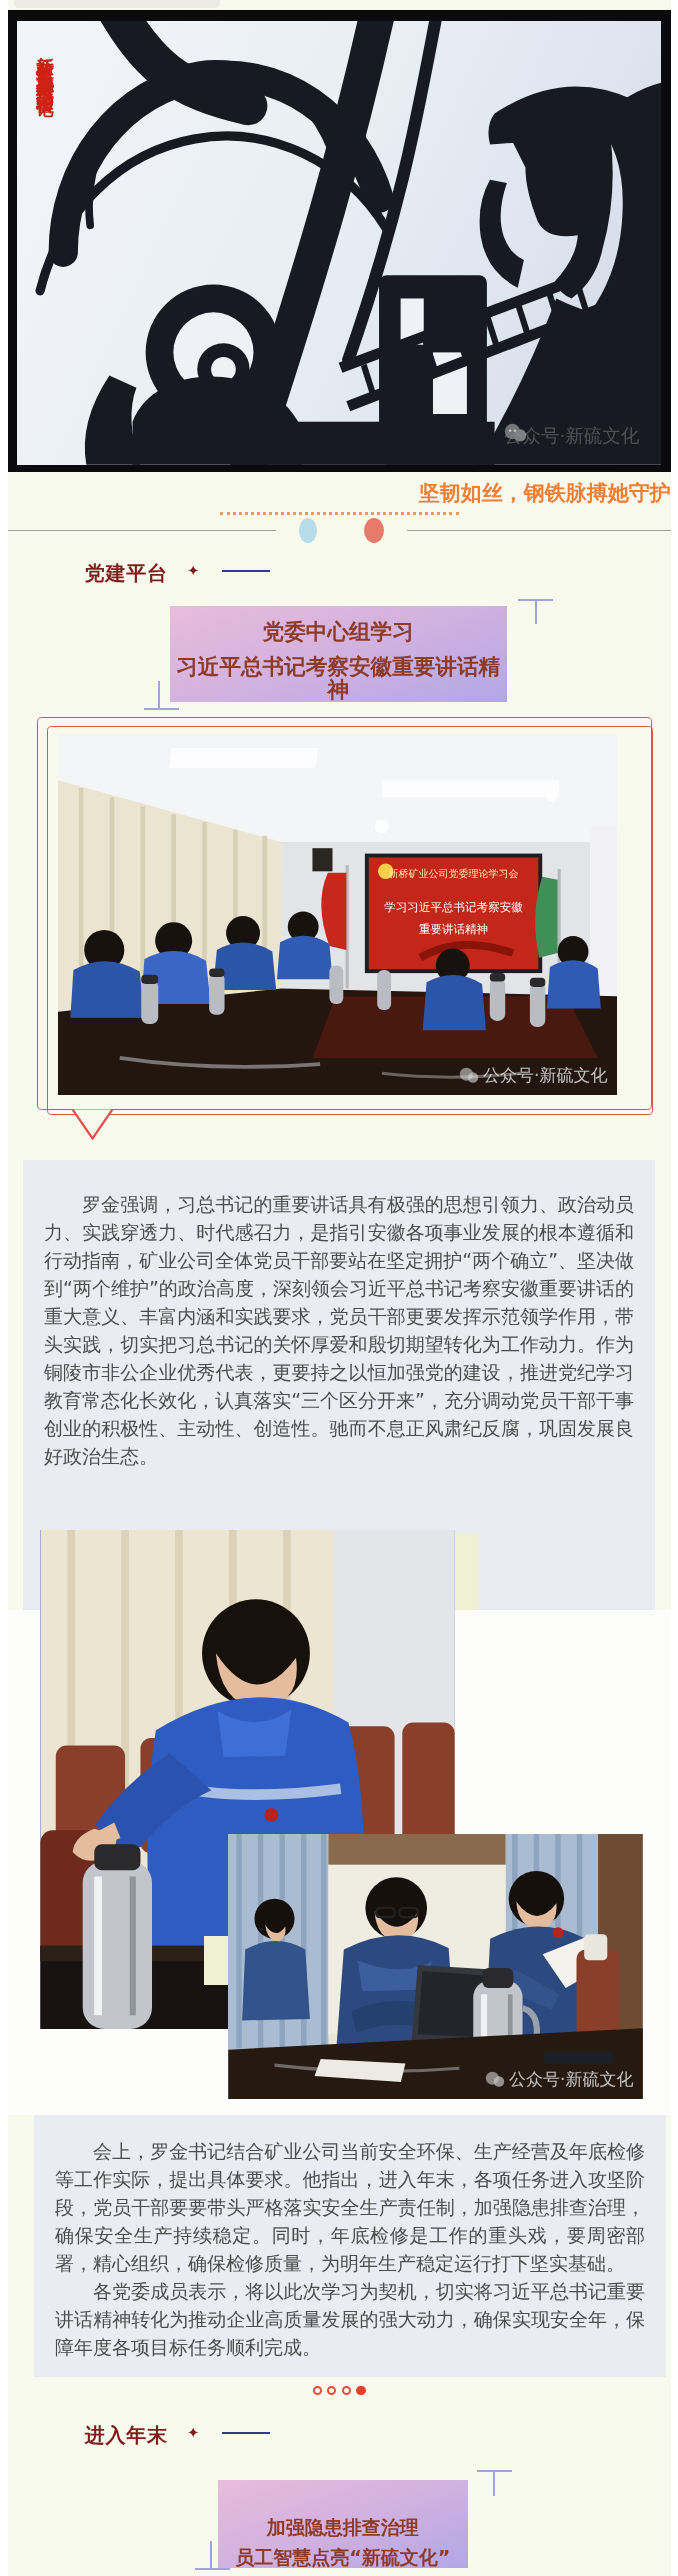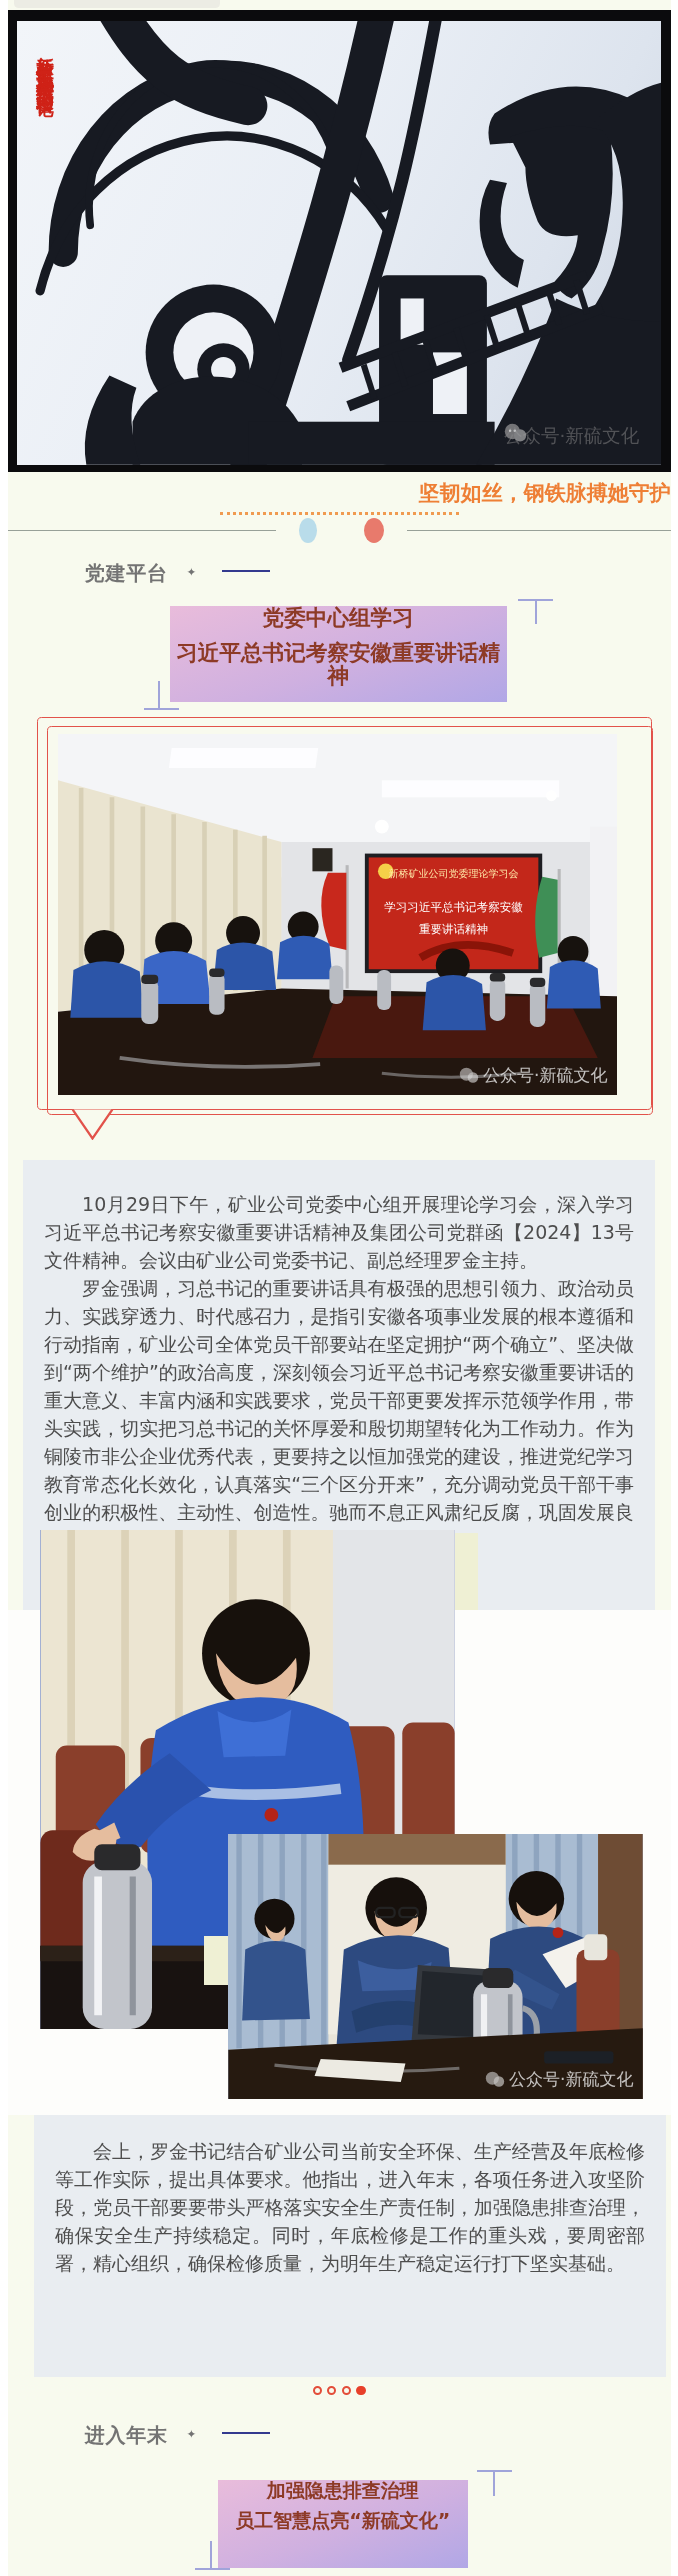--- a/index.html
+++ b/index.html
@@ -27,28 +27,28 @@
   .caption-dots{position:absolute;left:212px;top:512px;width:239px;border-bottom:3.1px dotted #f09a50;}
   .divider{position:absolute;left:0;top:518px;width:663px;height:25px;}
   .divider .ln{position:absolute;top:11.6px;height:1.5px;background:#98a098;}
   .divider .ln.l{left:0;width:268px;}
   .divider .ln.r{left:399px;width:264px;}
   .divider .el{position:absolute;top:0;border-radius:50%;}
   .divider .el.blue{left:291px;width:18.5px;height:25px;background:#b9dcea;}
   .divider .el.red{left:356px;width:20px;height:25px;background:#e87a6c;}
 
   
-  .sec-head{position:absolute;height:23px;color:#737373;font-family:Liberation Mono, monospace;}
+  .sec-head{position:absolute;height:23px;color:#7f1d1d;}
   .sec-head .lbl{position:absolute;left:0;top:0;font-size:20px;font-weight:bold;letter-spacing:0.8px;}
   .sec-head .dia{position:absolute;left:102px;top:1.5px;font-size:15.4px;}
   .sec-head .ln{position:absolute;left:137px;top:10px;width:48px;height:1.5px;background:#33398e;}
 
   
   .tbox{position:absolute;background:linear-gradient(160deg,#e9bcdb 0%,#cfb0e0 55%,#b1a7e6 100%);
-    color:#8d3a26;font-weight:bold;text-align:center;display:flex;flex-direction:column;justify-content:flex-start;gap:10.8px;}
+    color:#8d3a26;font-weight:bold;text-align:center;display:flex;flex-direction:column;justify-content:flex-end;gap:10.8px;}
   .tbox .t1,.tbox .t2{line-height:1.1;}
 
   
   .mark{position:absolute;background:#a0a4da;}
 
   
   .rframe{position:absolute;border:1.5px solid #e2524a;border-radius:4.6px;background:transparent;}
   .tail{position:absolute;left:63px;top:1108px;width:43px;height:32px;}
 
   
@@ -252,21 +252,20 @@
       <div class="watermark">
         <svg class="wm-ic" width="20" height="17" viewBox="0 0 30 26">
           <circle cx="11" cy="11" r="10" fill="#dddddd" opacity=".7"></circle>
             <circle cx="21" cy="16" r="8" fill="#eeeeee" opacity=".7"></circle>
         </svg>
         <span>公众号·新硫文化</span>
       </div>
     </div>
 
     <div class="gblock gb1">
-      <p>10月29日下午，矿业公司党委中心组开展理论学习会，深入学习习近平总书记考察安徽重要讲话精神及集团公司党群函【2024】13号文件精神。会议由矿业公司党委书记、副总经理罗金主持。</p>
       <p>罗金强调，习总书记的重要讲话具有极强的思想引领力、政治动员力、实践穿透力、时代感召力，是指引安徽各项事业发展的根本遵循和行动指南，矿业公司全体党员干部要站在坚定拥护“两个确立”、坚决做到“两个维护”的政治高度，深刻领会习近平总书记考察安徽重要讲话的重大意义、丰富内涵和实践要求，党员干部更要发挥示范领学作用，带头实践，切实把习总书记的关怀厚爱和殷切期望转化为工作动力。作为铜陵市非公企业优秀代表，更要持之以恒加强党的建设，推进党纪学习教育常态化长效化，认真落实“三个区分开来”，充分调动党员干部干事创业的积极性、主动性、创造性。驰而不息正风肃纪反腐，巩固发展良好政治生态。</p>
     </div>
 
     <div style="position:absolute;left:0;top:1610px;width:663px;height:505px;background:#fdfdfb;"></div>
     <div class="accent z1" style="left:446px;top:1533px;width:24px;height:77px;"></div>
 
     <div class="photo z2" style="left:32px;top:1530px;width:415px;height:499px;">
       <svg width="415" height="499" viewBox="0 0 538 648">
         <rect width="538" height="648" fill="#ece5d2"></rect>
         <g stroke="#dcd2b8" stroke-width="10">
@@ -377,20 +376,21 @@
         <svg class="wm-ic" width="20" height="17" viewBox="0 0 30 26">
           <circle cx="11" cy="11" r="10" fill="#dddddd" opacity=".7"></circle>
             <circle cx="21" cy="16" r="8" fill="#eeeeee" opacity=".7"></circle>
         </svg>
         <span>公众号·新硫文化</span>
       </div>
     </div>
 
     <div class="gblock gb2 z5">
       <p>会上，罗金书记结合矿业公司当前安全环保、生产经营及年底检修等工作实际，提出具体要求。他指出，进入年末，各项任务进入攻坚阶段，党员干部要要带头严格落实安全生产责任制，加强隐患排查治理，确保安全生产持续稳定。同时，年底检修是工作的重头戏，要周密部署，精心组织，确保检修质量，为明年生产稳定运行打下坚实基础。</p>
+      <p>各党委成员表示，将以此次学习为契机，切实将习近平总书记重要讲话精神转化为推动企业高质量发展的强大动力，确保实现安全年，保障年度各项目标任务顺利完成。</p>
     </div>
 
     <div class="pgdots">
       <div class="d"></div>
       <div class="d"></div>
       <div class="d"></div>
       <div class="d fill"></div>
     </div>
 
     <div class="sec-head" style="left:77px;top:2422px;width:200px;">

